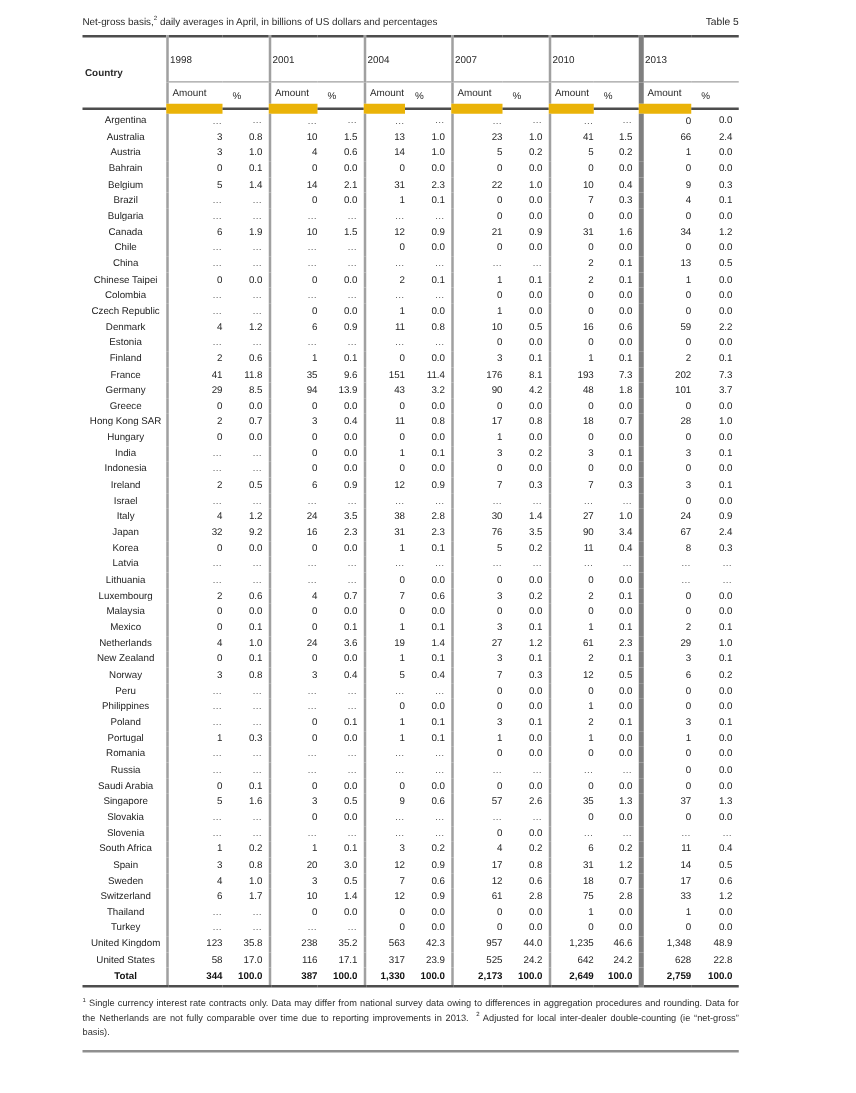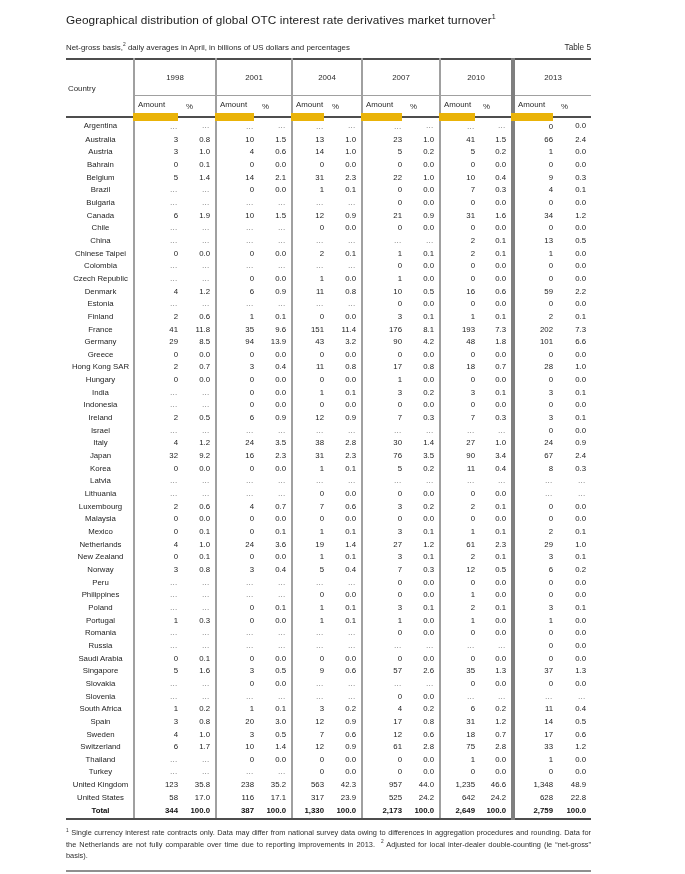--- a/index.html
+++ b/index.html
@@ -12,22 +12,22 @@
   .subtitle-row{display:flex;justify-content:space-between;align-items:flex-end;margin-bottom:6px;}
   .subtitle{font-size:7.9px;color:#2a2a2a;}
   .subtitle sup{font-size:0.62em;vertical-align:super;line-height:0;}
   .table-label{font-size:8.2px;color:#2a2a2a;}
 
   table{border-collapse:collapse;table-layout:fixed;width:525px;border-top:2px solid #4d4d4d;}
   th,td{font-weight:normal;overflow:visible;white-space:nowrap;}
 
   
   thead th{font-size:7.9px;color:#2a2a2a;}
-  .country-h{text-align:left;padding-left:2px;vertical-align:middle;border-bottom:2px solid #4d4d4d;}
-  .yh{height:33px;text-align:center;vertical-align:middle;border-bottom:1.5px solid #a0a0a0;margin-top:26px;}
+  .country-h{text-align:left;padding-left:2px;vertical-align:middle;border-bottom:2px solid #4d4d4d;font-weight:bold;}
+  .yh{height:33px;text-align:left;vertical-align:middle;border-bottom:1.5px solid #a0a0a0;margin-top:26px;}
   .sub-amt{height:15px;text-align:left;padding-left:3px;vertical-align:middle;border-bottom:8px solid #eab308;}
   .sub-pct{height:15px;text-align:left;padding-left:8px;vertical-align:middle;border-bottom:2px solid #4d4d4d;}
 
   
   .gb{border-left:2px solid #a0a0a0;}
   .gb2{border-left:4px solid #7f7f7f;}
 
   
   tbody td{font-size:7.8px;height:12.66px;line-height:12.66px;padding:0;color:#242424;}
   td.country{text-align:center;padding-left:2px;}
@@ -39,21 +39,20 @@
   .footnote{font-size:7.4px;line-height:11.6px;color:#2e2e2e;margin-top:7px;text-align:justify;}
   .footnote sup{font-size:0.65em;vertical-align:super;line-height:0;}
   .footnote .fs2{margin-left:6px;}
   .bottom-rule{border-top:2px solid #8f8f8f;margin-top:8px;height:0;}
 </style>
 </head>
 <body>
 
 <div class="page">
 
-  <h1 class="title"><span>Geographical distribution of global OTC interest rate derivatives market turnover</span><sup>1</sup></h1>
 
   <div class="subtitle-row">
     <div class="subtitle"><span>Net-gross basis,</span><sup>2</sup><span> daily averages in April, in billions of US dollars and percentages</span></div>
     <div class="table-label">Table 5</div>
   </div>
 
   <table>
     <colgroup>
       <col style="width:68px">
       <col style="width:44px">
@@ -356,21 +355,21 @@
           <td class="pct">8.5</td>
           <td class="amt gb">94</td>
           <td class="pct">13.9</td>
           <td class="amt gb">43</td>
           <td class="pct">3.2</td>
           <td class="amt gb">90</td>
           <td class="pct">4.2</td>
           <td class="amt gb">48</td>
           <td class="pct">1.8</td>
           <td class="amt gb2">101</td>
-          <td class="pct">6.6</td>
+          <td class="pct">3.7</td>
         </tr>
         <tr>
           <td class="country">Greece</td>
           <td class="amt gb">0</td>
           <td class="pct">0.0</td>
           <td class="amt gb">0</td>
           <td class="pct">0.0</td>
           <td class="amt gb">0</td>
           <td class="pct">0.0</td>
           <td class="amt gb">0</td>

